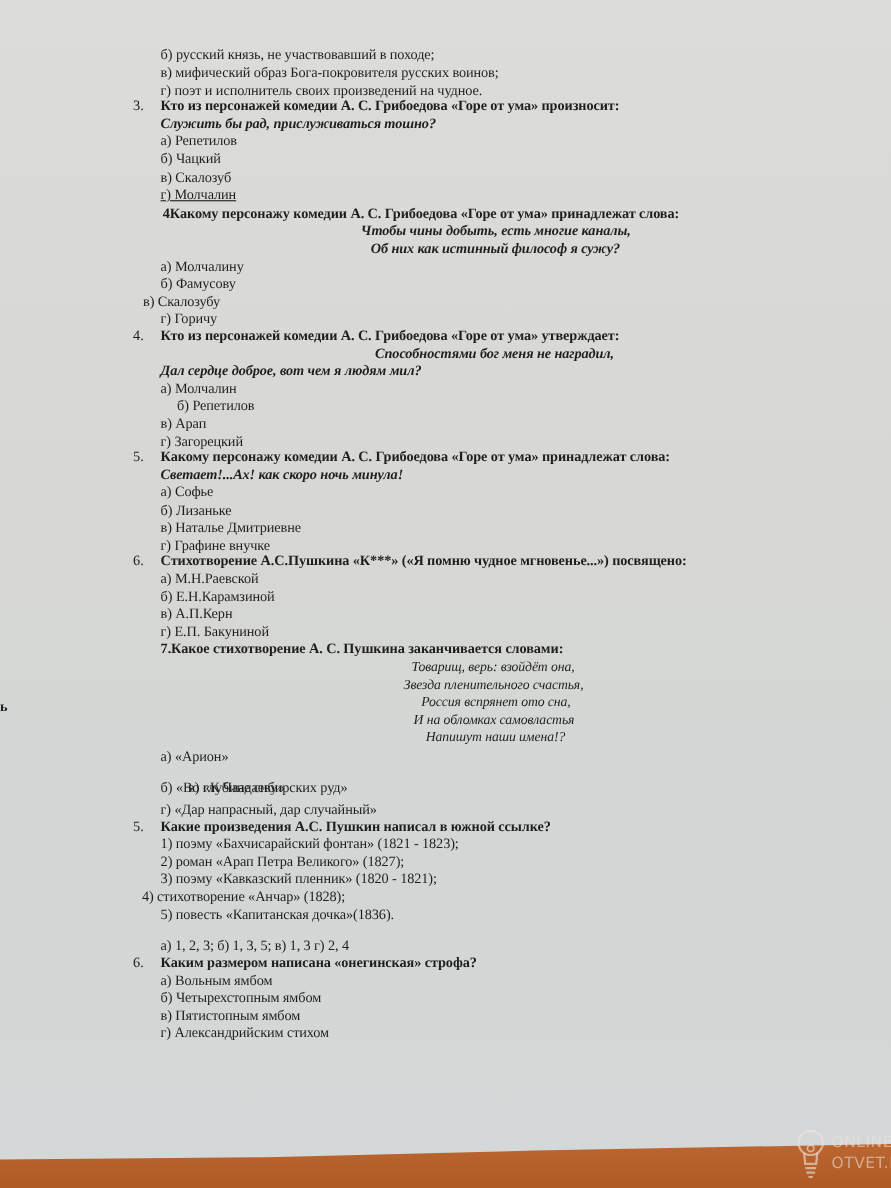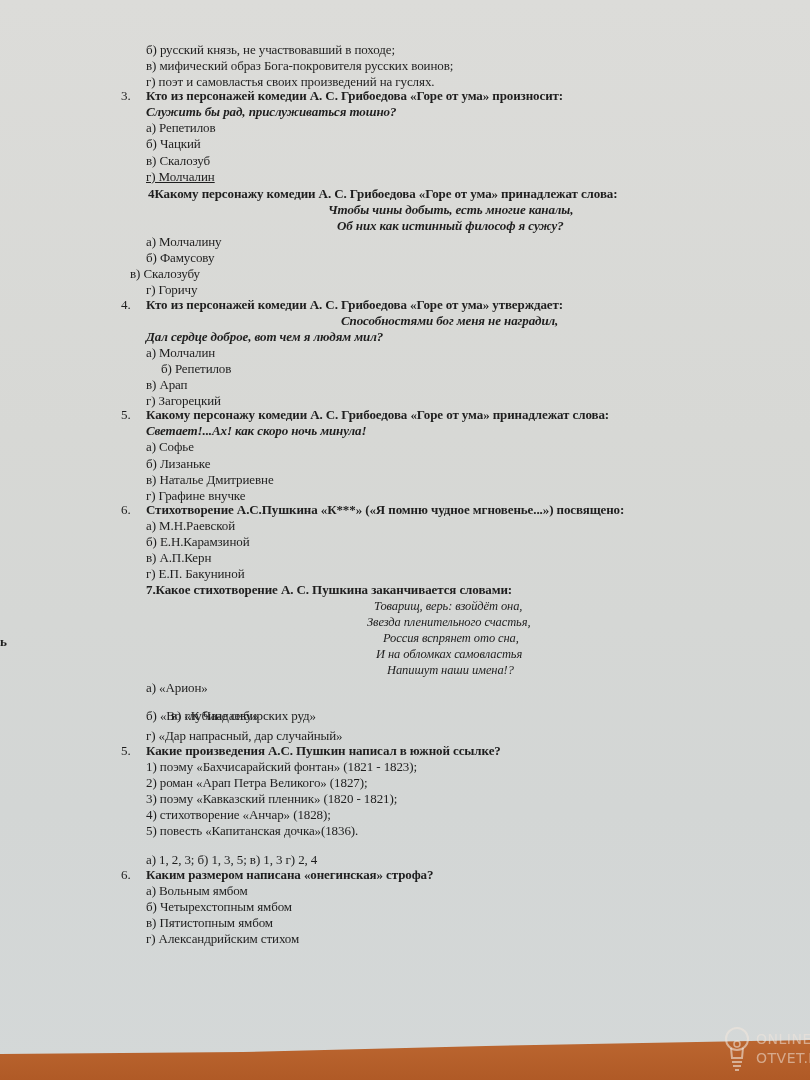--- a/index.html
+++ b/index.html
@@ -38,21 +38,21 @@
       position: absolute; left: 32px; top: 4px; font-size: 14px; line-height: 19px; letter-spacing: 0.5px;
     }
   </style>
 </head>
 <body>
 
 <div class="paper"></div>
 
 <div class="line" style="left:146px;top:42px;">б) русский князь, не участвовавший в походе;</div>
 <div class="line" style="left:146px;top:58px;">в) мифический образ Бога-покровителя русских воинов;</div>
-<div class="line" style="left:146px;top:74px;">г) поэт и самовластья своих произведений на гуслях.</div>
+<div class="line" style="left:146px;top:74px;">г) поэт и исполнитель своих произведений на чудное.</div>
 
 <div class="num" style="left:121px;top:88px;">3.</div>
 <div class="line q" style="left:146px;top:88px;">Кто из персонажей комедии А. С. Грибоедова «Горе от ума» произносит:</div>
 <div class="line qi" style="left:146px;top:104px;">Служить бы рад, прислуживаться тошно?</div>
 <div class="line" style="left:146px;top:120px;">а) Репетилов</div>
 <div class="line" style="left:146px;top:136px;">б) Чацкий</div>
 <div class="line" style="left:146px;top:153px;">в) Скалозуб</div>
 <div class="line" style="left:146px;top:169px;text-decoration:underline;">г) Молчалин</div>
 
 <div class="line q" style="left:148px;top:186px;">4Какому персонажу комедии А. С. Грибоедова «Горе от ума» принадлежат слова:</div>
@@ -96,21 +96,21 @@
 <div class="line" style="left:146px;top:680px;">а) «Арион»</div>
 <div class="line" style="left:146px;top:696px;margin-top:12px;">б) «Во глубине сибирских руд»</div>
 <div class="line" style="left:146px;top:708px;margin-left:25px;">в) «К Чаадаеву»</div>
 <div class="line" style="left:146px;top:728px;">г) «Дар напрасный, дар случайный»</div>
 
 <div class="num" style="left:121px;top:743px;">5.</div>
 <div class="line q" style="left:146px;top:743px;">Какие произведения А.С. Пушкин написал в южной ссылке?</div>
 <div class="line" style="left:146px;top:759px;">1) поэму «Бахчисарайский фонтан» (1821 - 1823);</div>
 <div class="line" style="left:146px;top:775px;">2) роман «Арап Петра Великого» (1827);</div>
 <div class="line" style="left:146px;top:791px;">3) поэму «Кавказский пленник» (1820 - 1821);</div>
-<div class="line" style="left:146px;top:807px;font-family:Liberation Serif, serif;">4) стихотворение «Анчар» (1828);</div>
+<div class="line" style="left:129px;top:807px;font-family:Liberation Serif, serif;">4) стихотворение «Анчар» (1828);</div>
 <div class="line" style="left:146px;top:823px;">5) повесть «Капитанская дочка»(1836).</div>
 <div class="line" style="left:146px;top:852px;">а) 1, 2, 3; б) 1, 3, 5; в) 1, 3 г) 2, 4</div>
 
 <div class="num" style="left:121px;top:867px;">6.</div>
 <div class="line q" style="left:146px;top:867px;">Каким размером написана «онегинская» строфа?</div>
 <div class="line" style="left:146px;top:883px;">а) Вольным ямбом</div>
 <div class="line" style="left:146px;top:899px;">б) Четырехстопным ямбом</div>
 <div class="line" style="left:146px;top:915px;">в) Пятистопным ямбом</div>
 <div class="line" style="left:146px;top:931px;">г) Александрийским стихом</div>
 

